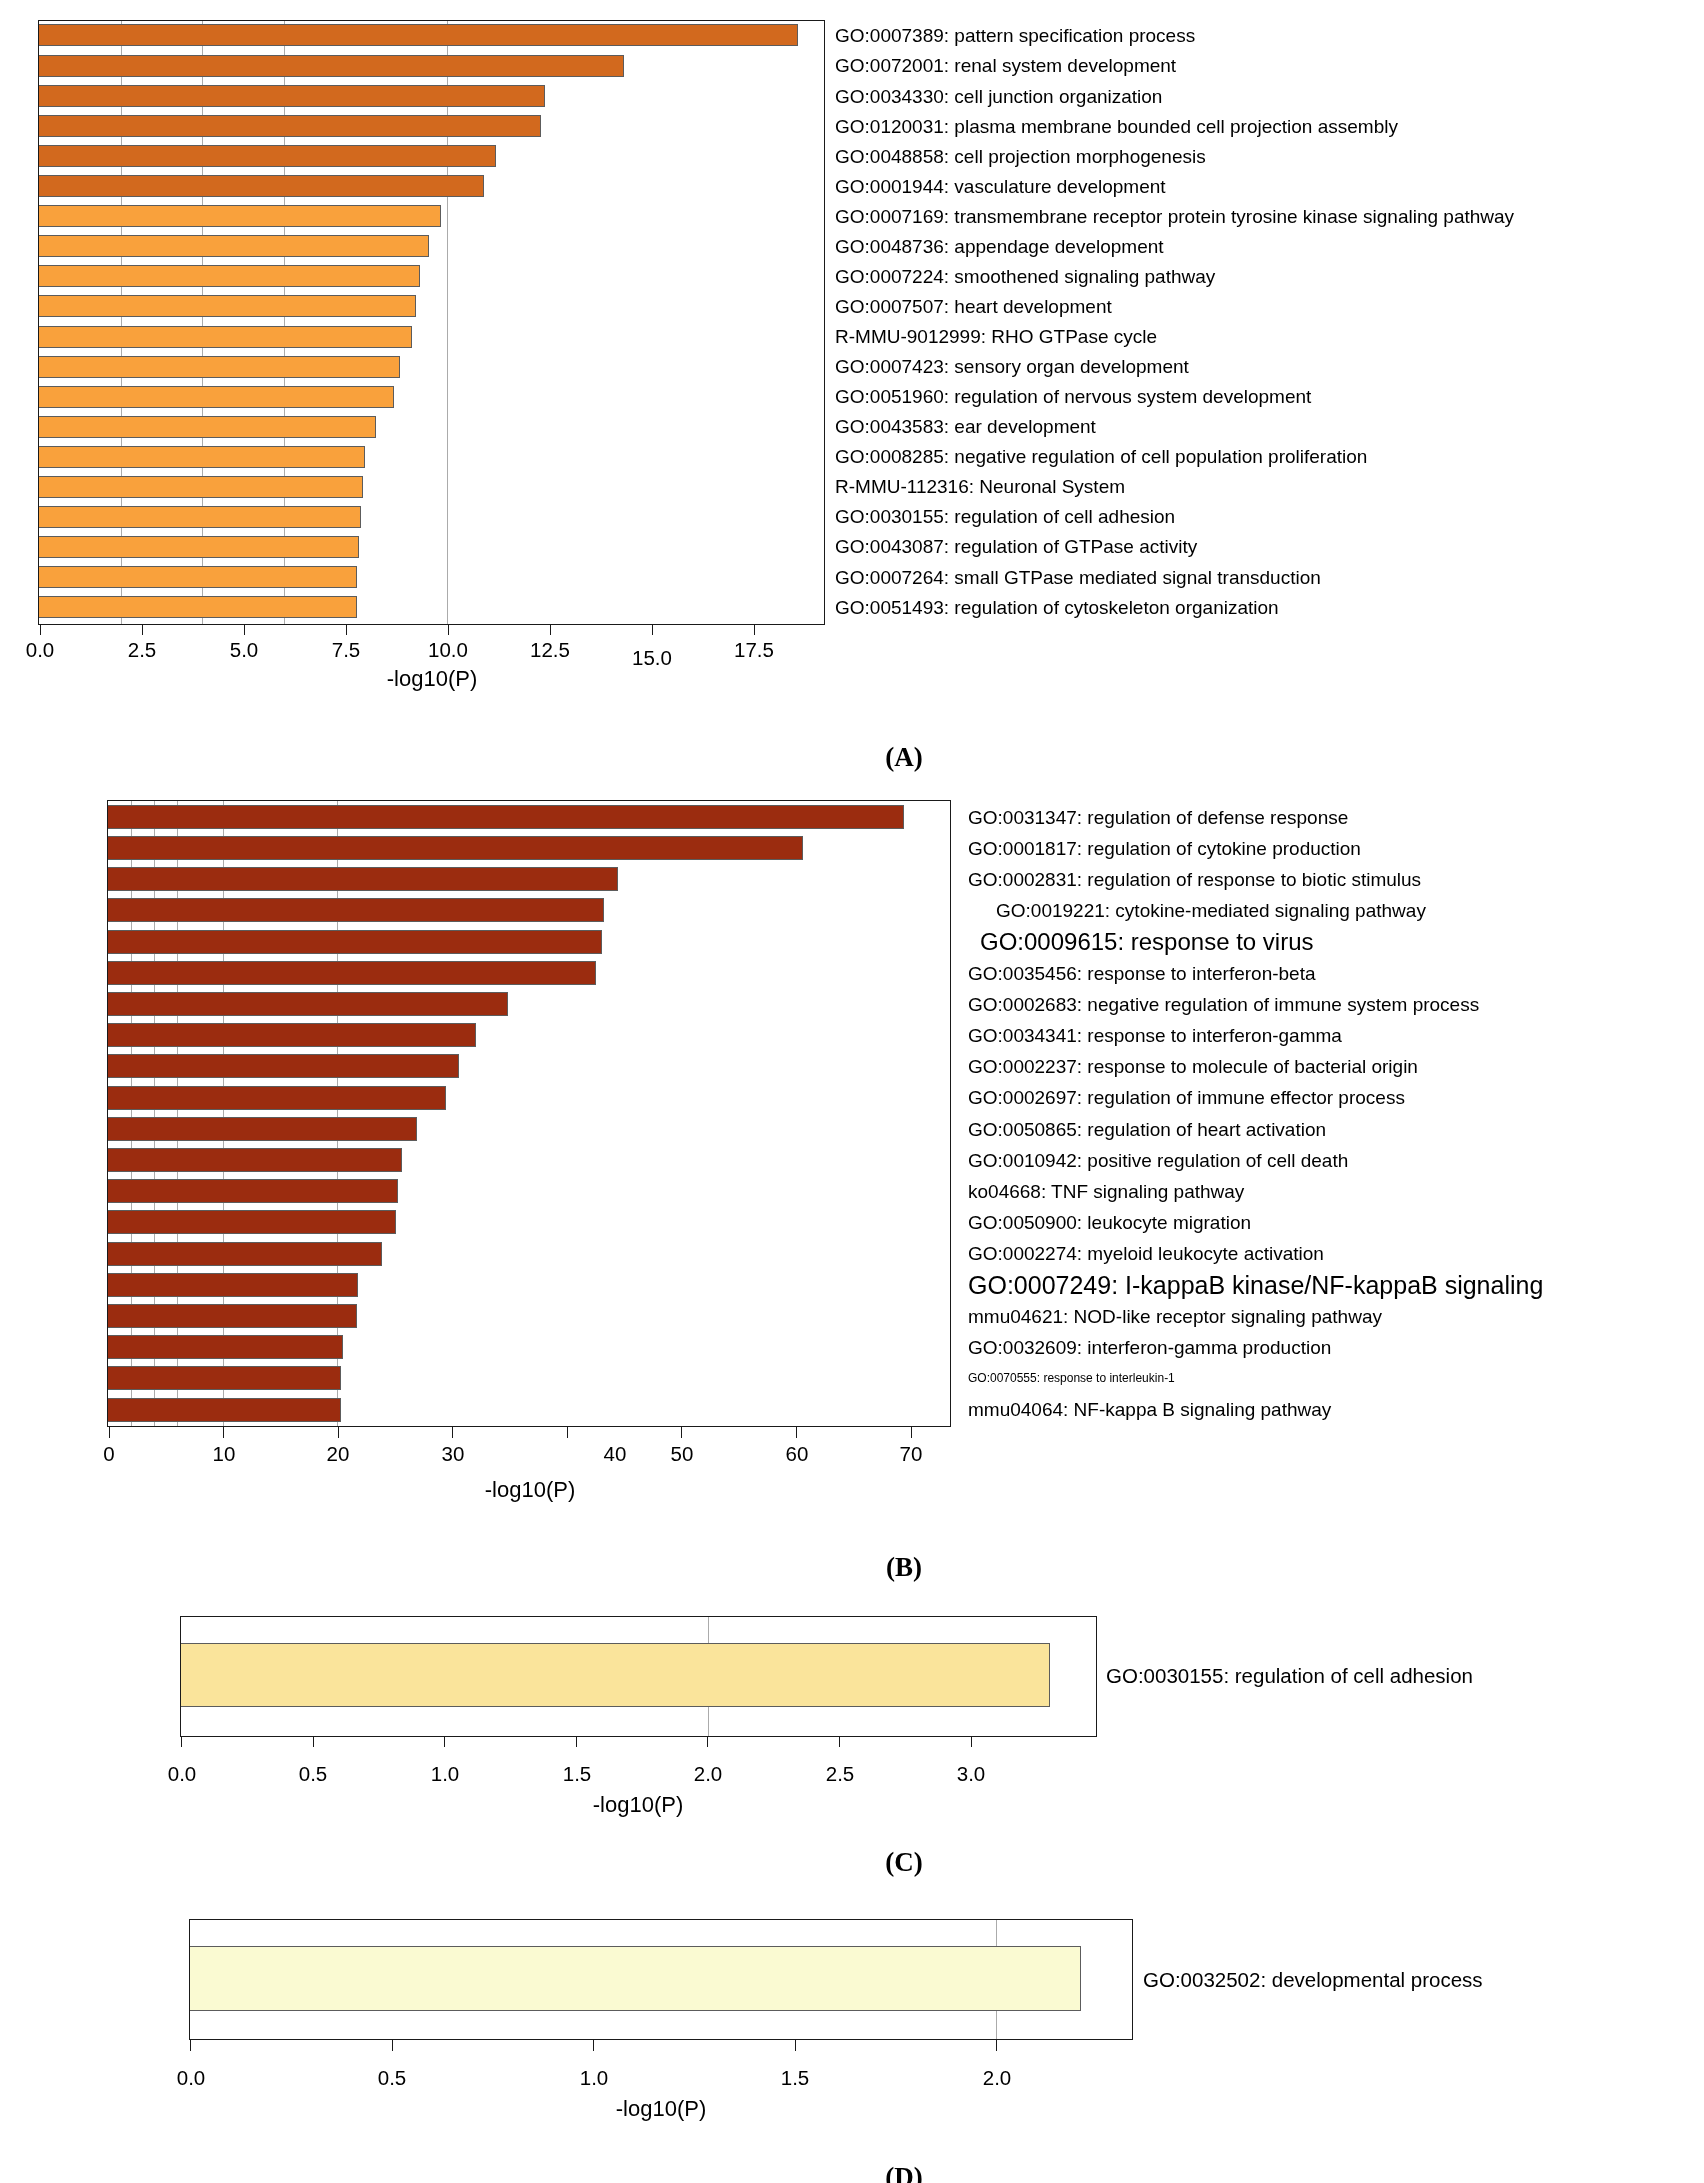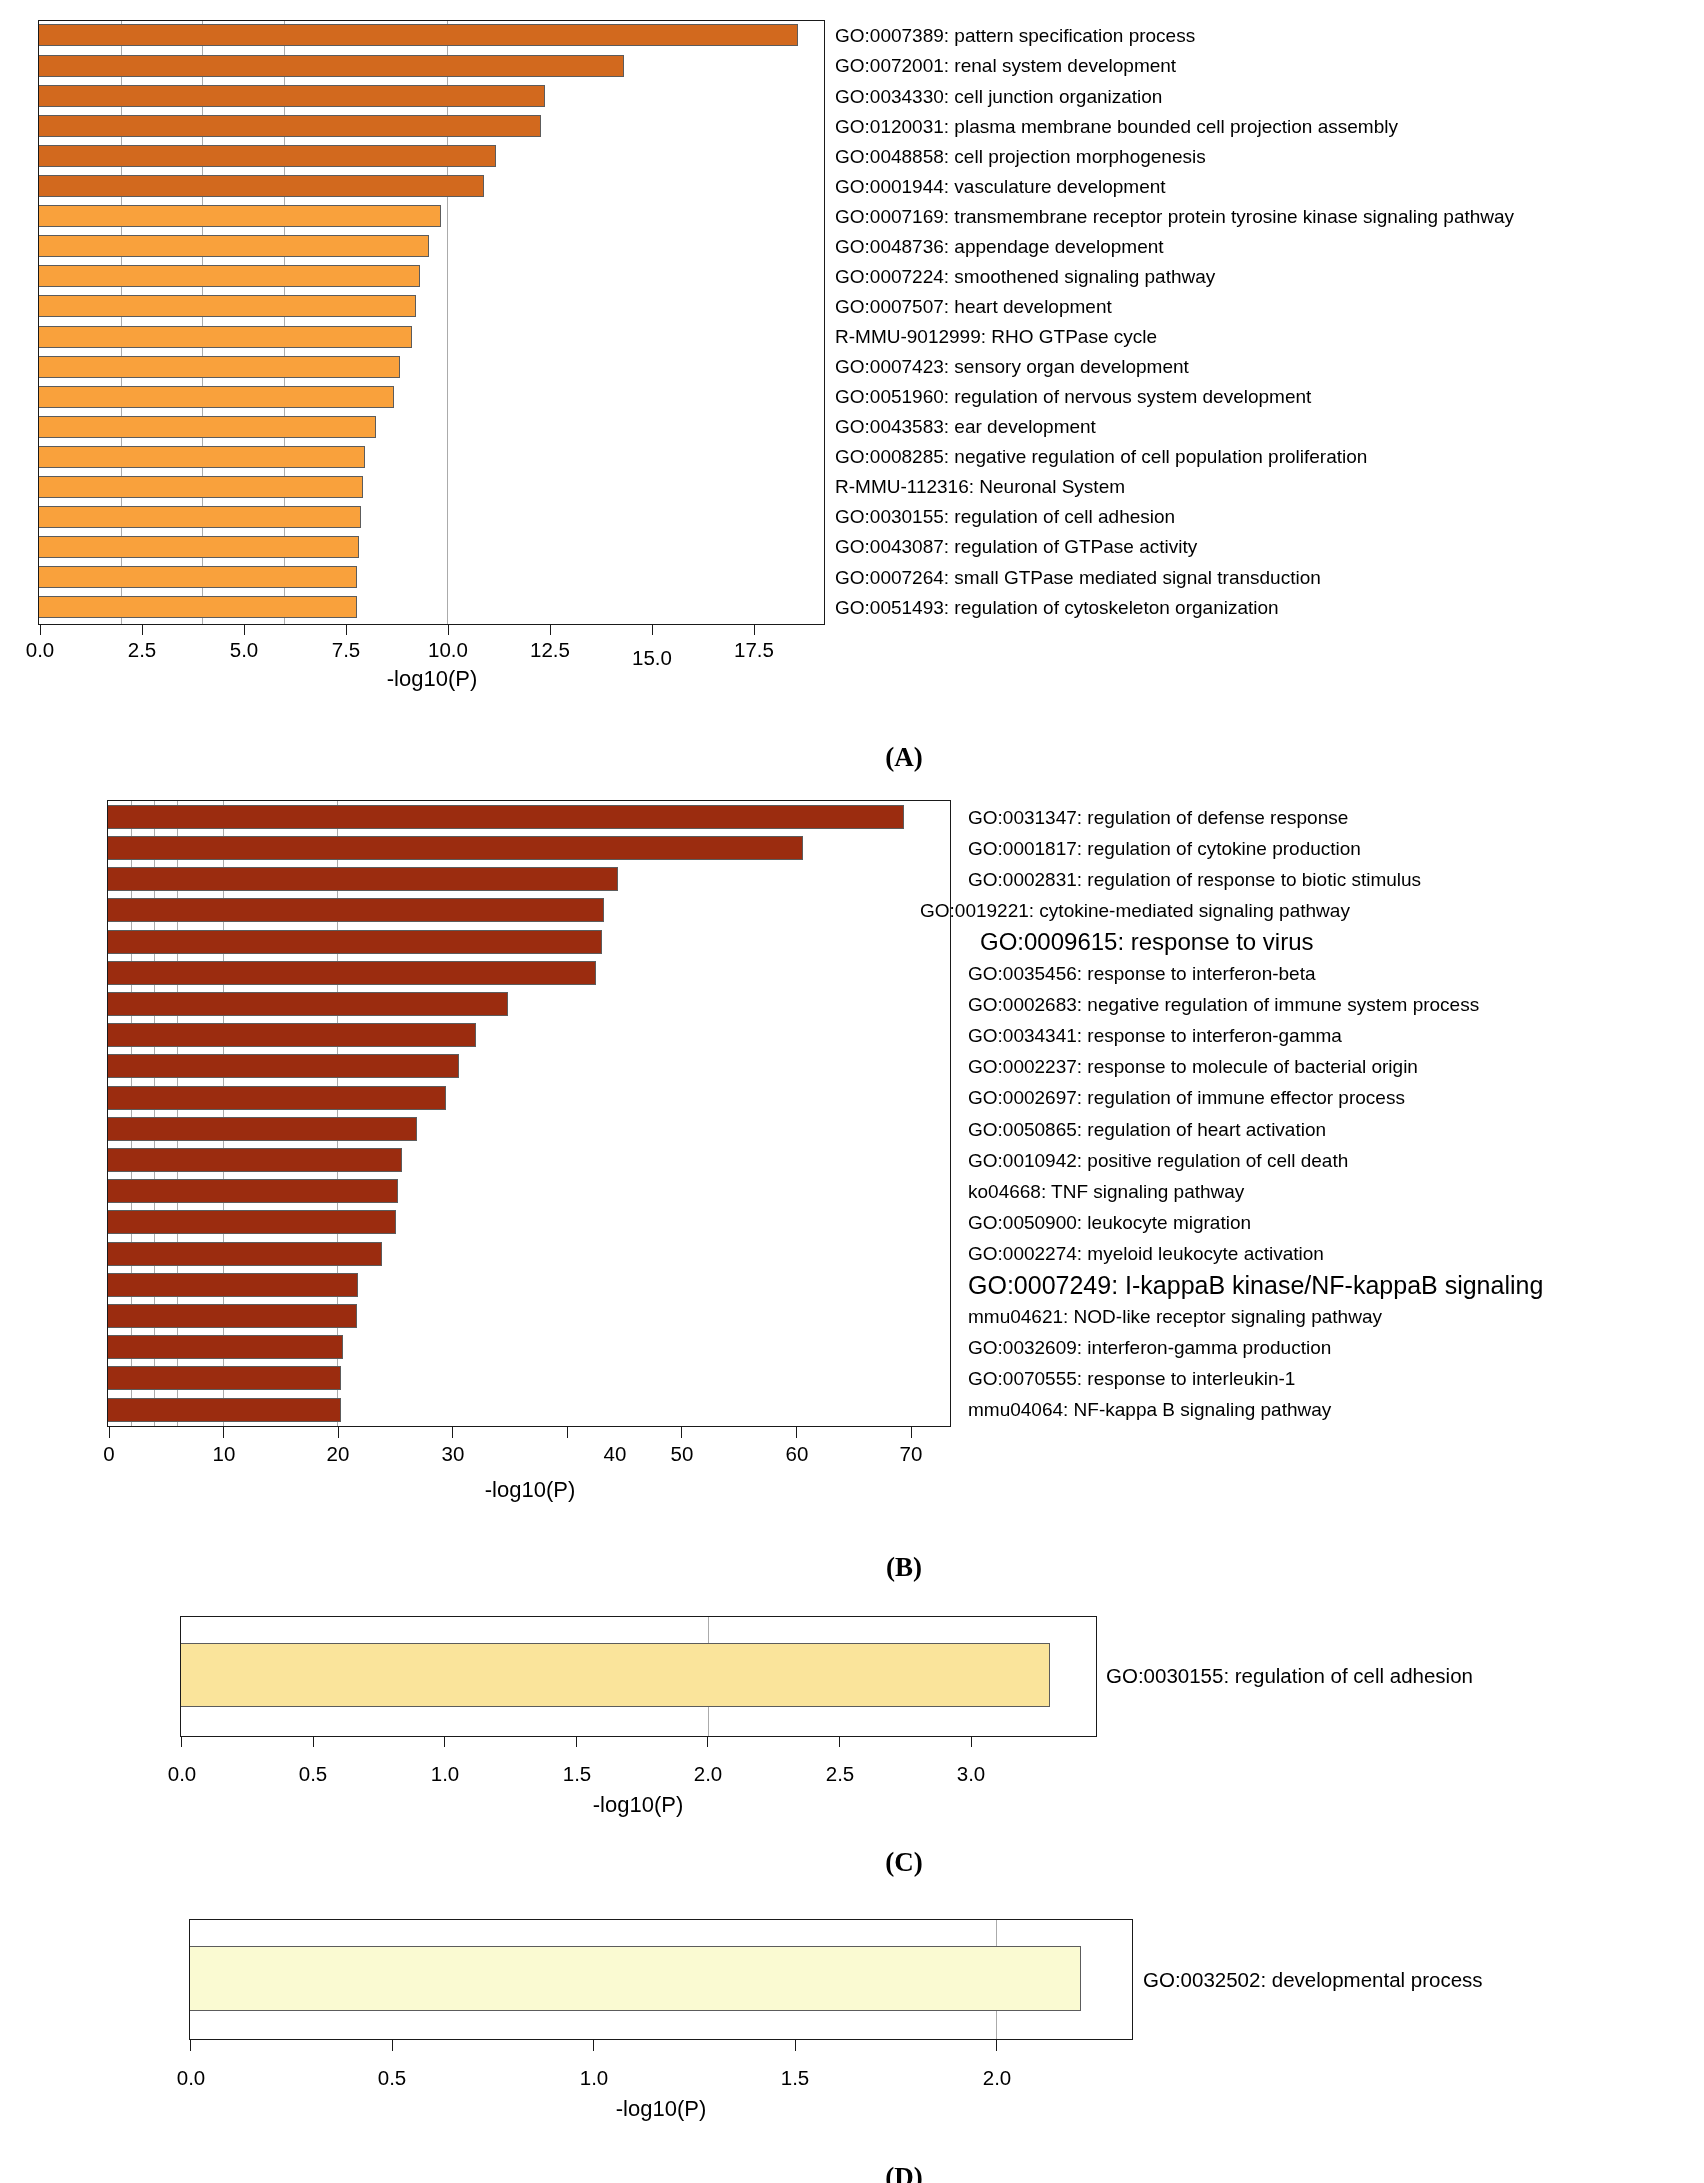--- a/index.html
+++ b/index.html
@@ -115,36 +115,36 @@
         <div class="bar" style="top: 472px; height: 24px; width: 250px; background: rgb(155, 44, 15);"></div>
         <div class="bar" style="top: 503px; height: 24px; width: 249px; background: rgb(155, 44, 15);"></div>
         <div class="bar" style="top: 534px; height: 24px; width: 235px; background: rgb(155, 44, 15);"></div>
         <div class="bar" style="top: 565px; height: 24px; width: 233px; background: rgb(155, 44, 15);"></div>
         <div class="bar" style="top: 597px; height: 24px; width: 233px; background: rgb(155, 44, 15);"></div>
       </div>
     <div id="labels-1">
         <div class="cat-label" style="left: 968px; top: 802px; height: 31px; font-size: 19px;">GO:0031347: regulation of defense response</div>
         <div class="cat-label" style="left: 968px; top: 833px; height: 31px; font-size: 19px;">GO:0001817: regulation of cytokine production</div>
         <div class="cat-label" style="left: 968px; top: 864px; height: 31px; font-size: 19px;">GO:0002831: regulation of response to biotic stimulus</div>
-        <div class="cat-label" style="left: 920px; top: 895px; height: 31px; font-size: 19px;">GO:0019221: cytokine-mediated signaling pathway</div>
+        <div class="cat-label" style="left: 996px; top: 895px; height: 31px; font-size: 19px;">GO:0019221: cytokine-mediated signaling pathway</div>
         <div class="cat-label" style="left: 968px; top: 926px; height: 31px; font-size: 24px; margin-left: 12px;">GO:0009615: response to virus</div>
         <div class="cat-label" style="left: 968px; top: 958px; height: 31px; font-size: 19px;">GO:0035456: response to interferon-beta</div>
         <div class="cat-label" style="left: 968px; top: 989px; height: 31px; font-size: 19px;">GO:0002683: negative regulation of immune system process</div>
         <div class="cat-label" style="left: 968px; top: 1020px; height: 31px; font-size: 19px;">GO:0034341: response to interferon-gamma</div>
         <div class="cat-label" style="left: 968px; top: 1051px; height: 31px; font-size: 19px;">GO:0002237: response to molecule of bacterial origin</div>
         <div class="cat-label" style="left: 968px; top: 1082px; height: 31px; font-size: 19px;">GO:0002697: regulation of immune effector process</div>
         <div class="cat-label" style="left: 968px; top: 1114px; height: 31px; font-size: 19px;">GO:0050865: regulation of heart activation</div>
         <div class="cat-label" style="left: 968px; top: 1145px; height: 31px; font-size: 19px;">GO:0010942: positive regulation of cell death</div>
         <div class="cat-label" style="left: 968px; top: 1176px; height: 31px; font-size: 19px;">ko04668: TNF signaling pathway</div>
         <div class="cat-label" style="left: 968px; top: 1207px; height: 31px; font-size: 19px;">GO:0050900: leukocyte migration</div>
         <div class="cat-label" style="left: 968px; top: 1238px; height: 31px; font-size: 19px;">GO:0002274: myeloid leukocyte activation</div>
         <div class="cat-label" style="left: 968px; top: 1270px; height: 31px; font-size: 25px;">GO:0007249: I-kappaB kinase/NF-kappaB signaling</div>
         <div class="cat-label" style="left: 968px; top: 1301px; height: 31px; font-size: 19px;">mmu04621: NOD-like receptor signaling pathway</div>
         <div class="cat-label" style="left: 968px; top: 1332px; height: 31px; font-size: 19px;">GO:0032609: interferon-gamma production</div>
-        <div class="cat-label" style="left: 968px; top: 1363px; height: 31px; font-size: 19px;">GO:0070555: response to interleukin-1</div>
+        <div class="cat-label" style="left: 968px; top: 1363px; height: 31px; font-size: 12px;">GO:0070555: response to interleukin-1</div>
         <div class="cat-label" style="left: 968px; top: 1394px; height: 31px; font-size: 19px;">mmu04064: NF-kappa B signaling pathway</div>
       </div>
     <div id="ticks-1">
         <div class="tick-mark" style="left: 109px; top: 1427px;"></div>
         <div class="tick-label" style="left: 109px; top: 1442px;">0</div>
         <div class="tick-mark" style="left: 223px; top: 1427px;"></div>
         <div class="tick-label" style="left: 224px; top: 1442px;">10</div>
         <div class="tick-mark" style="left: 338px; top: 1427px;"></div>
         <div class="tick-label" style="left: 338px; top: 1442px;">20</div>
         <div class="tick-mark" style="left: 452px; top: 1427px;"></div>

